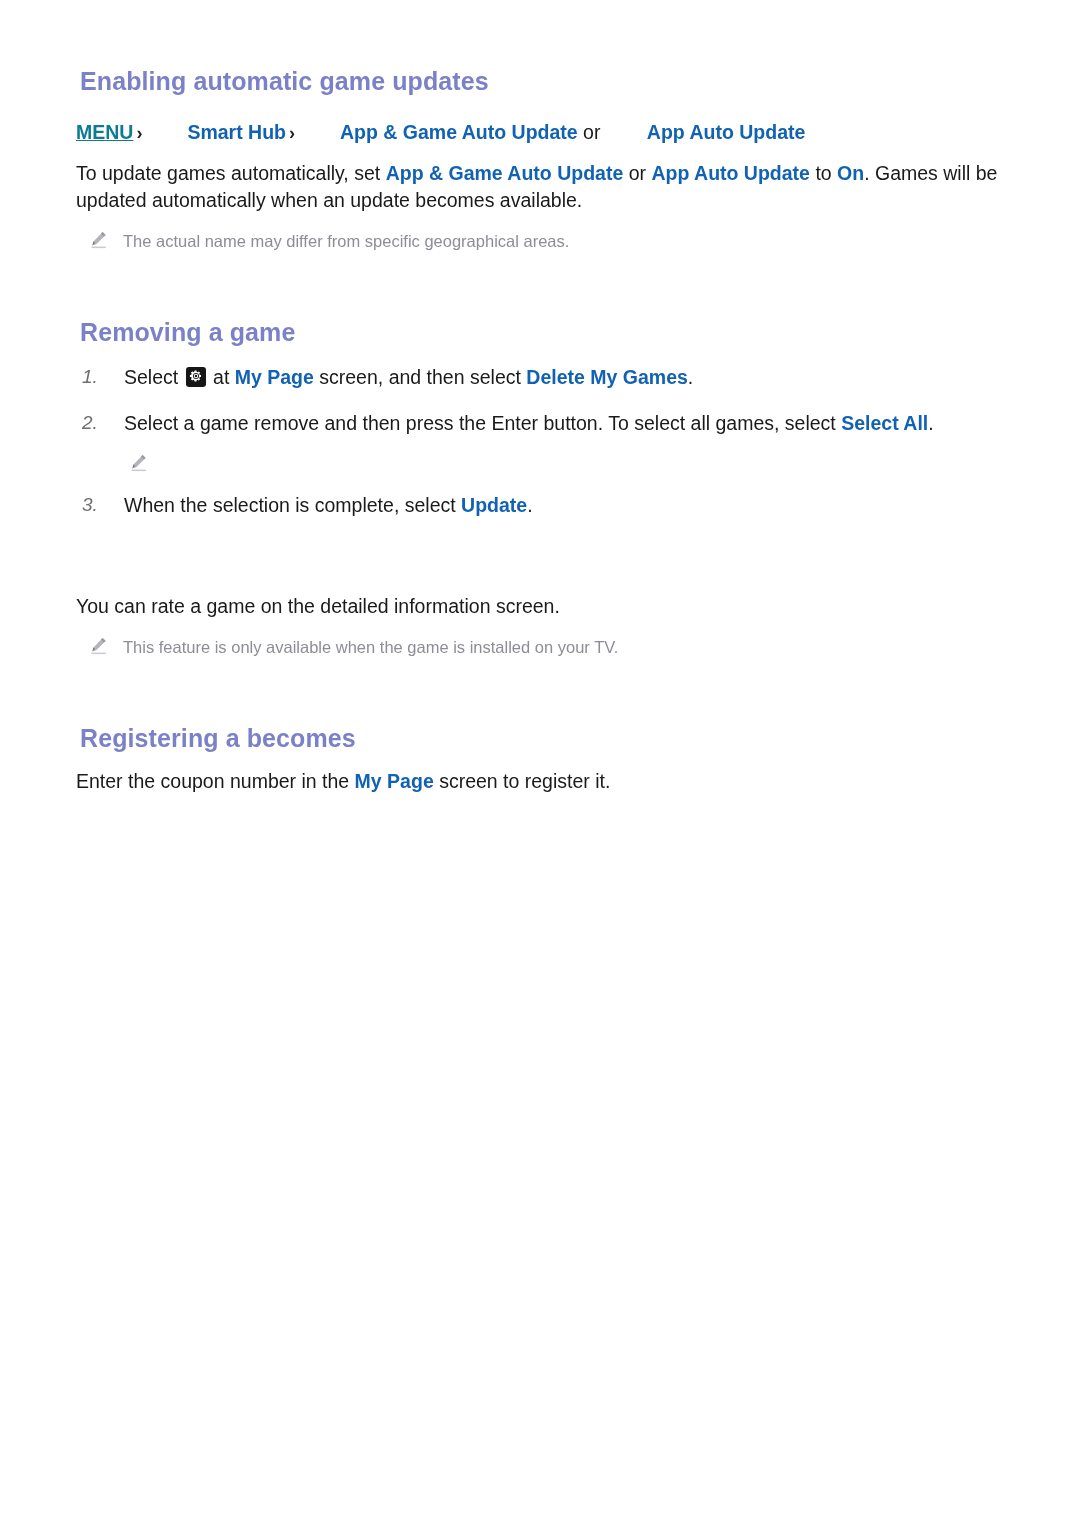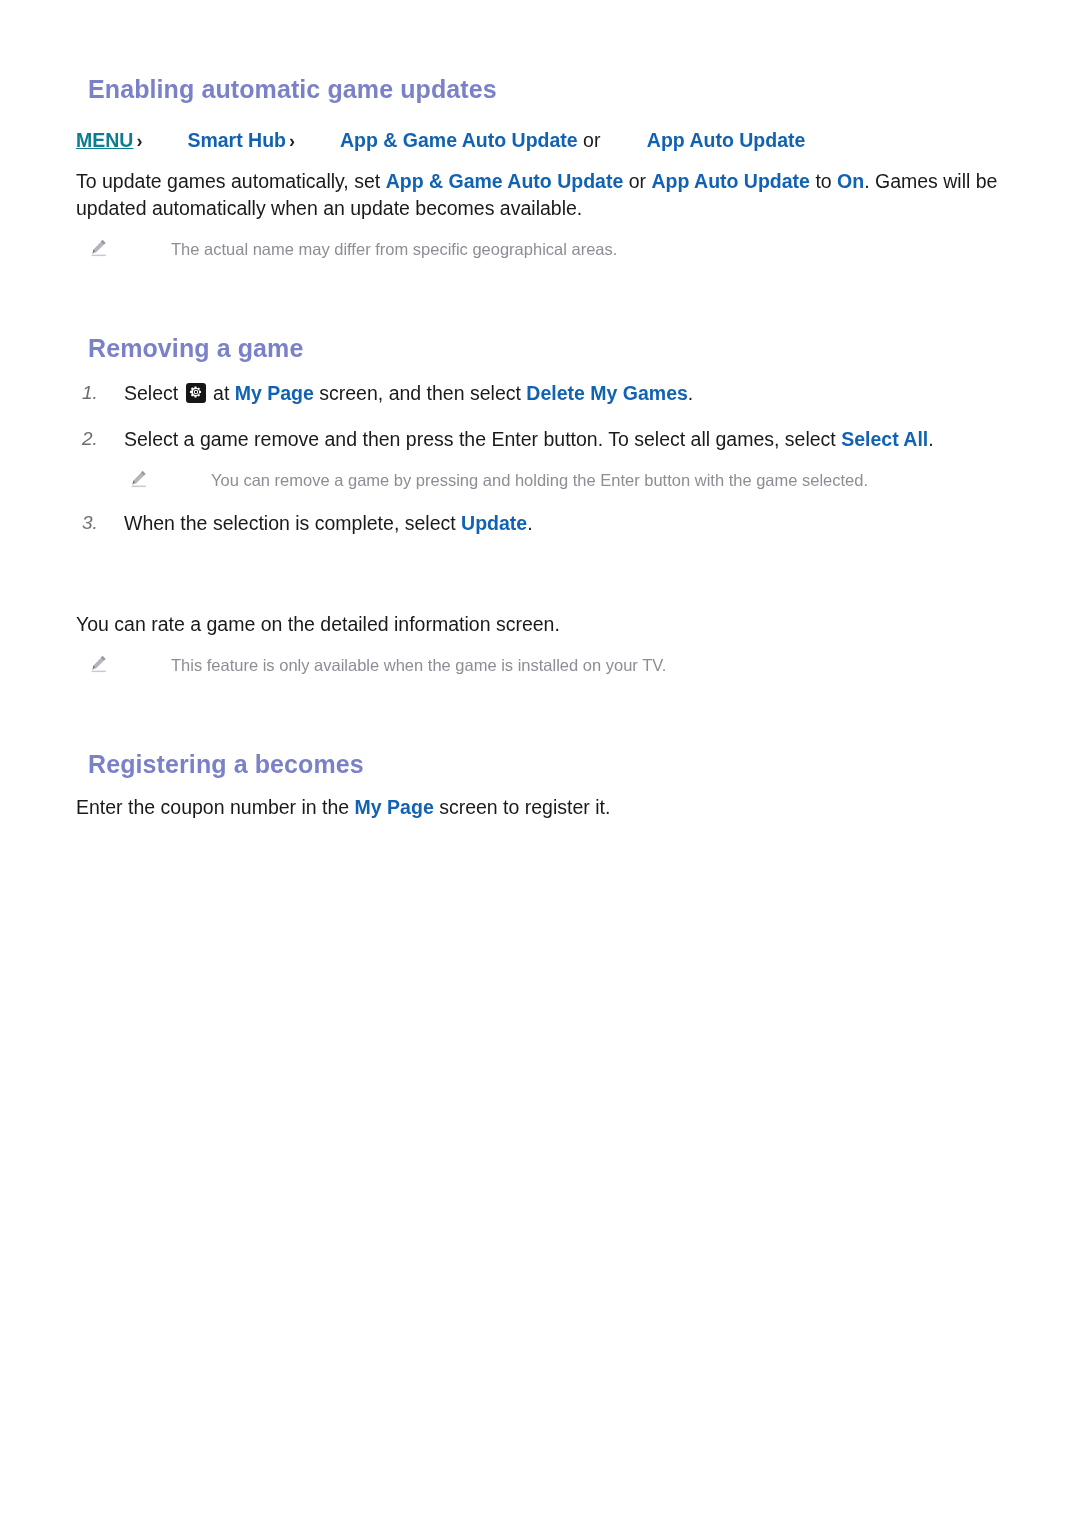--- a/index.html
+++ b/index.html
@@ -20,21 +20,21 @@
   .page {
     box-sizing: border-box;
     width: 1080px;
     height: 1527px;
     padding: 62px 60px 0 76px;
     background: #ffffff;
   }
 
   
   h2.section-heading {
-    margin: 12px;
+    margin: 4px;
     font-size: 25px;
     font-weight: bold;
     color: #7b81c8;
     letter-spacing: 0.1px;
     line-height: 1.25;
   }
 
   
   .menupath {
     margin: 22px 0 0 0;
@@ -67,21 +67,21 @@
   .note {
     display: flex;
     align-items: flex-start;
     margin-top: 14px;
     color: #8d8d96;
     font-size: 16.5px;
     line-height: 1.4;
   }
   .note.indent-1 { padding-left: 12px; }
   .note.indent-2 { padding-left: 52px; }
-  .note .note-text { padding-top: 1px; margin-left: 48px; }
+  .note .note-text { padding-top: 1px; }
   .pencil-icon {
     flex: 0 0 auto;
     width: 22px;
     height: 22px;
     margin-right: 13px;
     display: inline-block;
   }
 
   
   ol.steps {
@@ -174,21 +174,20 @@
       <li style="list-style:none;padding-left:0;margin-top:0;">
         <div class="note indent-2">
           <span class="pencil-icon">
             <svg width="22" height="22" viewBox="0 0 22 22" xmlns="http://www.w3.org/2000/svg">
               <path d="M14.6 2.9 L17.6 5.9 L8.2 15.3 L4.4 16.4 L5.5 12.6 Z" fill="#b4b4bb"></path>
               <path d="M14.6 2.9 L17.6 5.9 L15.9 7.6 L12.9 4.6 Z" fill="#9a9aa2"></path>
               <path d="M4.4 16.4 L5.5 12.6 L7.0 14.1 Z" fill="#6f6f77"></path>
               <rect x="3.6" y="17.6" width="14.2" height="1.5" fill="#c9c9d0"></rect>
             </svg>
           </span>
-          <span class="note-text">You can remove a game by pressing and holding the Enter button with the game selected.</span>
         </div>
       </li>
 
       <li>
         <span class="num">3.</span><span>When the selection is complete, select </span><span class="lnk">Update</span><span>.</span>
       </li>
 
     </ol>
   </section>
 

